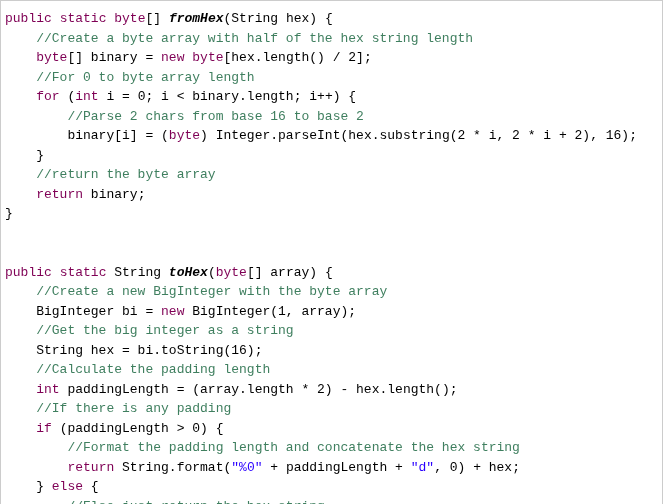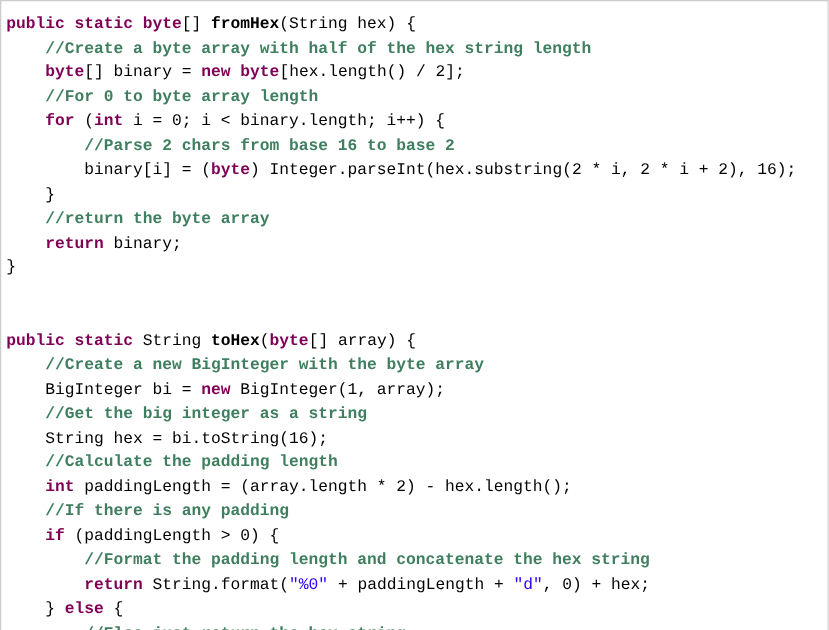--- a/index.html
+++ b/index.html
@@ -17,23 +17,23 @@
       min-height: 504px;
       background: #ffffff;
       border: 1px solid #cccccc;
       padding: 8px 4px;
       overflow: auto;
     }
     .code-block {
       white-space: pre;
       line-height: 1.5;
     }
-    .kw { color: #7f0055; font-weight: bold; }
-    .method-name { color: #000000; font-weight: bold; }
-    .comment { color: #3f7f5f; font-weight: bold; }
+    .kw { color: #7f0055; font-weight: normal; }
+    .method-name { color: #000000; font-style: italic; font-weight: bold; }
+    .comment { color: #3f7f5f; }
     .string { color: #2a00ff; }
     .normal { color: #000000; }
     .italic { }
   </style>
 </head>
 <body>
 
 <div class="code-container">
   <div class="code-block" id="code-output"><div><span class="kw">public</span><span class="normal"> </span><span class="kw">static</span><span class="normal"> </span><span class="kw">byte</span><span class="normal">[] </span><span class="method-name">fromHex</span><span class="normal">(String hex) {</span></div><div><span class="comment">    //Create a byte array with half of the hex string length</span></div><div><span class="normal">    </span><span class="kw">byte</span><span class="normal">[] binary = </span><span class="kw">new</span><span class="normal"> </span><span class="kw">byte</span><span class="normal">[hex.length() / 2];</span></div><div><span class="comment">    //For 0 to byte array length</span></div><div><span class="normal">    </span><span class="kw">for</span><span class="normal"> (</span><span class="kw">int</span><span class="normal"> i = 0; i &lt; binary.length; i++) {</span></div><div><span class="comment">        //Parse 2 chars from base 16 to base 2</span></div><div><span class="normal">        binary[i] = (</span><span class="kw">byte</span><span class="normal">) Integer.</span><span class="italic">parseInt</span><span class="normal">(hex.substring(2 * i, 2 * i + 2), 16);</span></div><div><span class="normal">    }</span></div><div><span class="comment">    //return the byte array</span></div><div><span class="normal">    </span><span class="kw">return</span><span class="normal"> binary;</span></div><div><span class="normal">}</span></div><div>&nbsp;</div><div>&nbsp;</div><div><span class="kw">public</span><span class="normal"> </span><span class="kw">static</span><span class="normal"> String </span><span class="method-name">toHex</span><span class="normal">(</span><span class="kw">byte</span><span class="normal">[] array) {</span></div><div><span class="comment">    //Create a new BigInteger with the byte array</span></div><div><span class="normal">    BigInteger bi = </span><span class="kw">new</span><span class="normal"> BigInteger(1, array);</span></div><div><span class="comment">    //Get the big integer as a string</span></div><div><span class="normal">    String hex = bi.toString(16);</span></div><div><span class="comment">    //Calculate the padding length</span></div><div><span class="normal">    </span><span class="kw">int</span><span class="normal"> paddingLength = (array.length * 2) - hex.length();</span></div><div><span class="comment">    //If there is any padding</span></div><div><span class="normal">    </span><span class="kw">if</span><span class="normal"> (paddingLength &gt; 0) {</span></div><div><span class="comment">        //Format the padding length and concatenate the hex string</span></div><div><span class="normal">        </span><span class="kw">return</span><span class="normal"> String.</span><span class="italic">format</span><span class="normal">(</span><span class="string">"%0"</span><span class="normal"> + paddingLength + </span><span class="string">"d"</span><span class="normal">, 0) + hex;</span></div><div><span class="normal">    } </span><span class="kw">else</span><span class="normal"> {</span></div><div><span class="comment">        //Else just return the hex string</span></div></div>
 </div>

